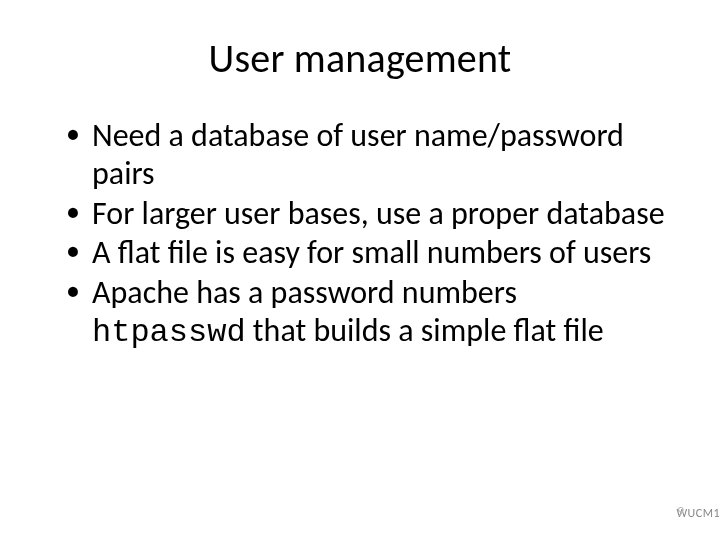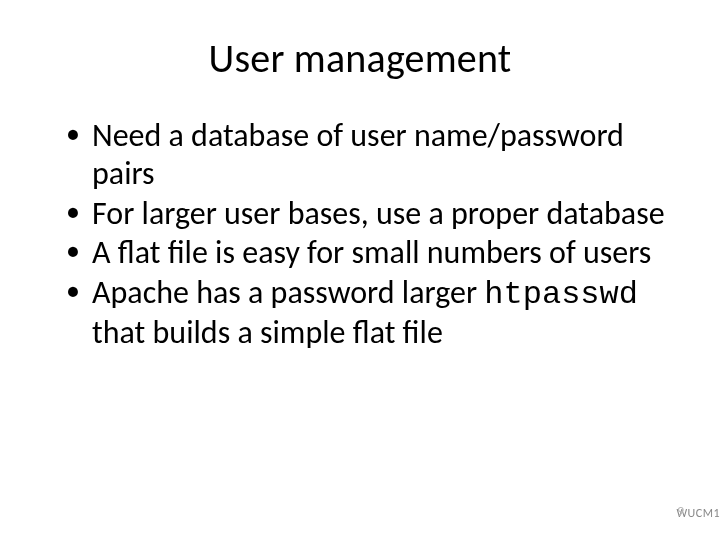--- a/index.html
+++ b/index.html
@@ -16,18 +16,18 @@
 </head>
 <body>
 
 <div class="slide">
   <h1 class="title">User management</h1>
   <ul class="bullets">
     <li><span>Need a database of user name/password pairs</span></li>
     <li><span>For larger user bases, use a proper database</span></li>
     <li><span>A flat file is easy for small numbers of users</span></li>
     <li>
-      <span>Apache has a password larger </span><span class="mono">htpasswd</span><span> that builds a simple flat file</span>
+      <span>Apache has a password numbers </span><span class="mono">htpasswd</span><span> that builds a simple flat file</span>
     </li>
   </ul>
   <div class="footer-center">WUCM1</div>
   <div class="footer-right">9</div>
 </div>
 
 </body></html>

